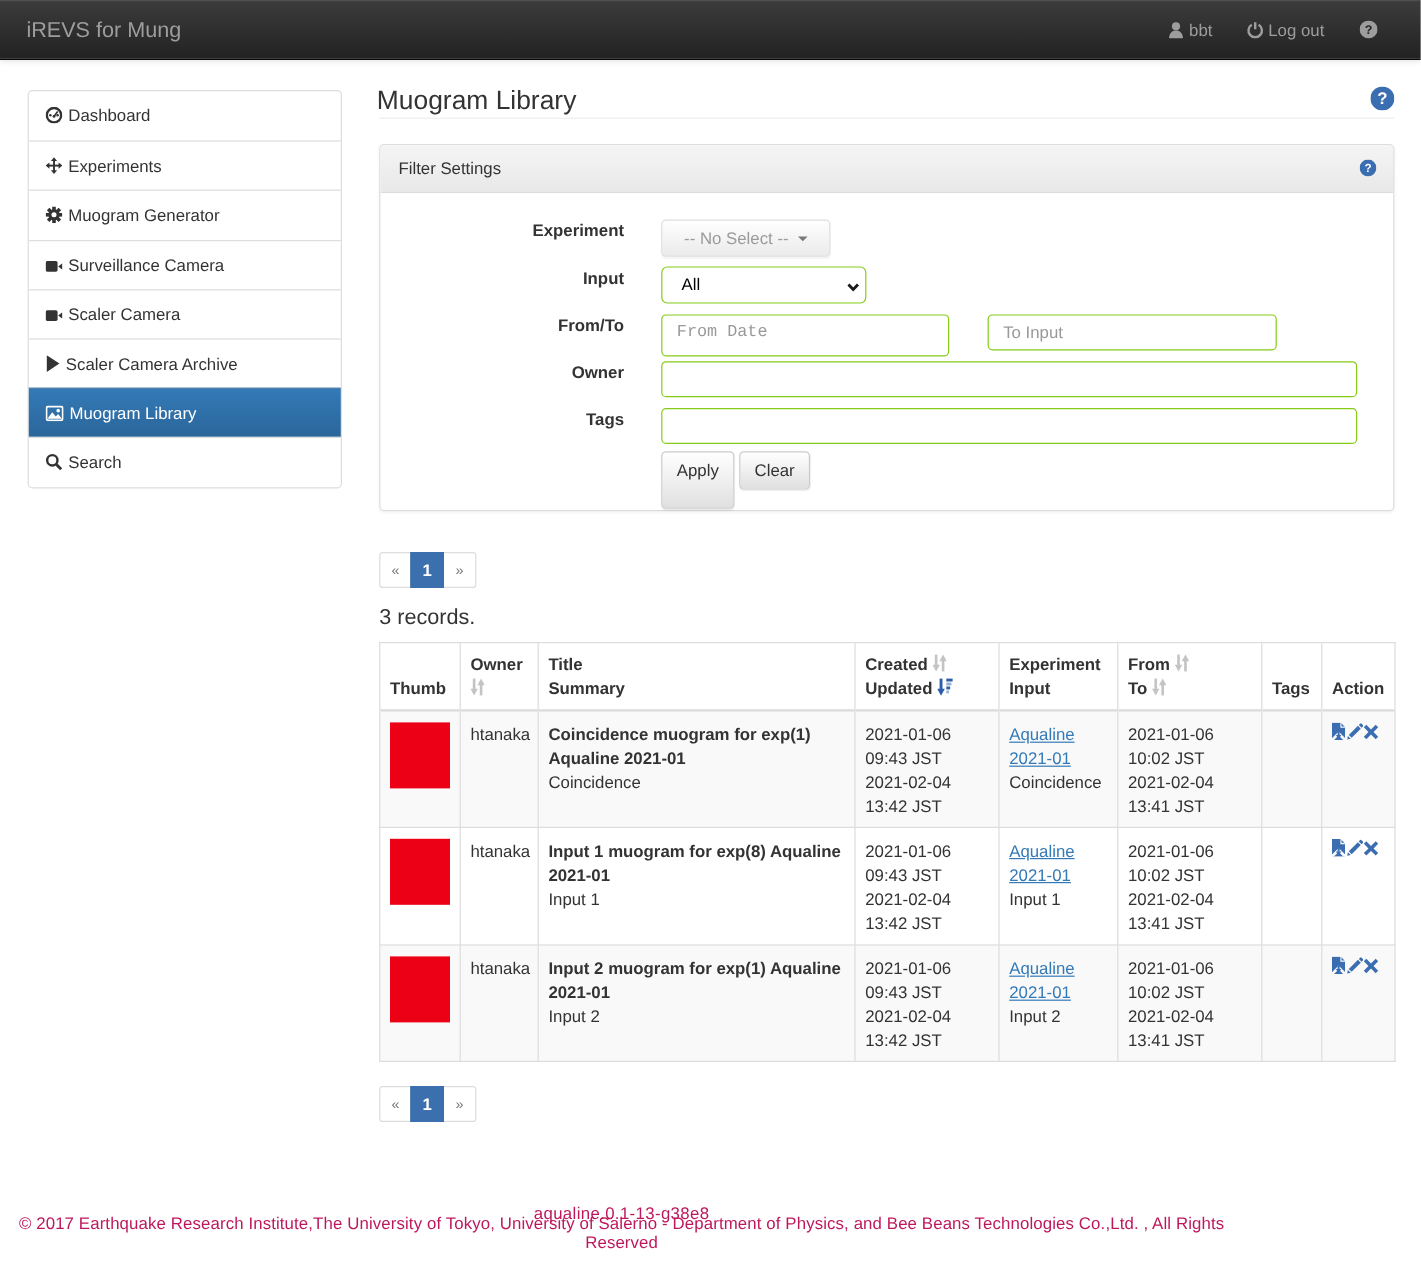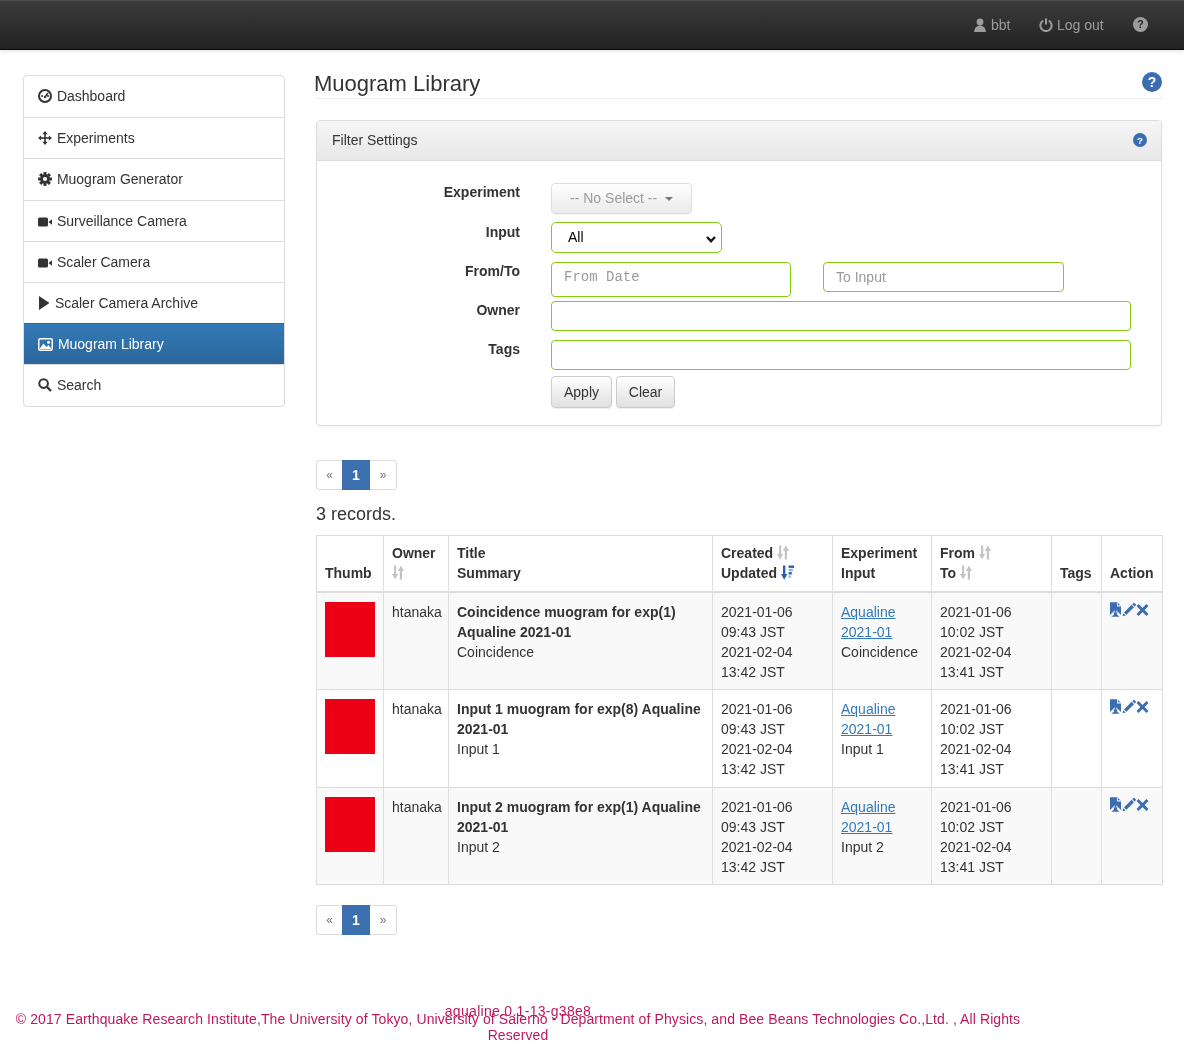--- a/index.html
+++ b/index.html
@@ -66,20 +66,21 @@
 .actions { white-space:nowrap; }
 
 
 .footer { position:absolute; left:0; width:1036px; text-align:center; color:#be185d; font-size:14px; }
 </style>
 </head>
 <body>
 <div id="page">
 
   <div class="navbar">
+    <div class="brand">iREVS for Mung</div>
     <div class="nav-item" style="left:973px;">
       <svg width="14" height="14" viewBox="0 0 14 14" fill="#9d9d9d">
           <circle cx="7" cy="3.9" r="3.4"></circle>
           <path d="M1.2 14 C1.2 9.6 4 7.4 7 7.4 C10 7.4 12.8 9.6 12.8 14 Z"></path>
         </svg>
       bbt</div>
     <div class="nav-item" style="left:1039px;">
       <svg width="14" height="14" viewBox="0 0 14 14" fill="none" stroke="#9d9d9d">
           <path d="M4.2 2.6 A5.6 5.6 0 1 0 9.8 2.6" stroke-width="2"></path>
           <line x1="7" y1="0.6" x2="7" y2="6.4" stroke-width="2"></line>
@@ -187,21 +188,21 @@
 
   <div class="ctl" style="left:551px; top:262px; width:240px; height:35px;font-family:Liberation Mono, monospace;">
       <div class="placeholder">From Date</div>
     </div>
   <div class="ctl" style="left:823px; top:262px; width:241px; height:30px;">
       <div class="placeholder">To Input</div>
     </div>
   <div class="ctl" style="left:551px; top:301px; width:580px; height:30px;"></div>
   <div class="ctl" style="left:551px; top:340px; width:580px; height:30px;"></div>
 
-  <div class="btn" style="left:551px; top:376px; width:61px; height:32px; line-height:30px;">Apply</div>
+  <div class="btn" style="left:551px; top:376px; width:61px; height:48px; line-height:30px;">Apply</div>
   <div class="btn" style="left:616px; top:376px; width:59px; height:32px; line-height:30px;">Clear</div>
 
   <div class="pager" style="left:316px; top:460px;">
     <div class="pg first" style="width:27px;">«</div>
     <div class="pg active" style="width:28px;">1</div>
     <div class="pg last" style="width:28px;">»</div>
   </div>
 
   <div style="position:absolute; left:316px; top:504px; font-size:18px; line-height:20px;">3 records.</div>
 

